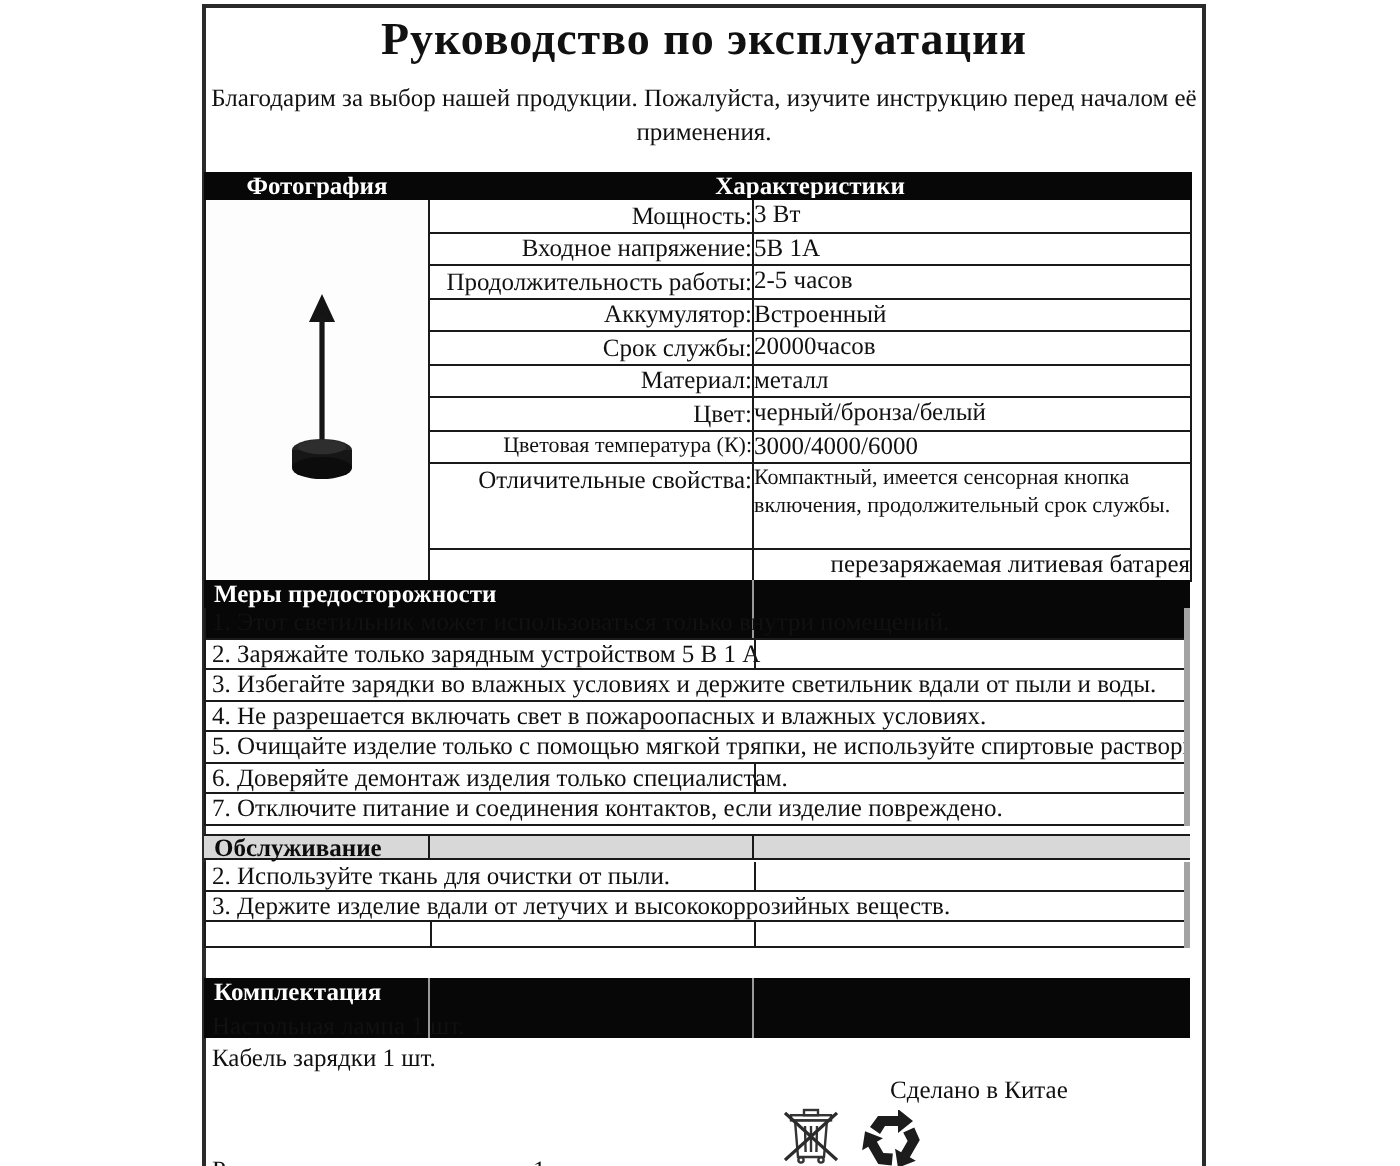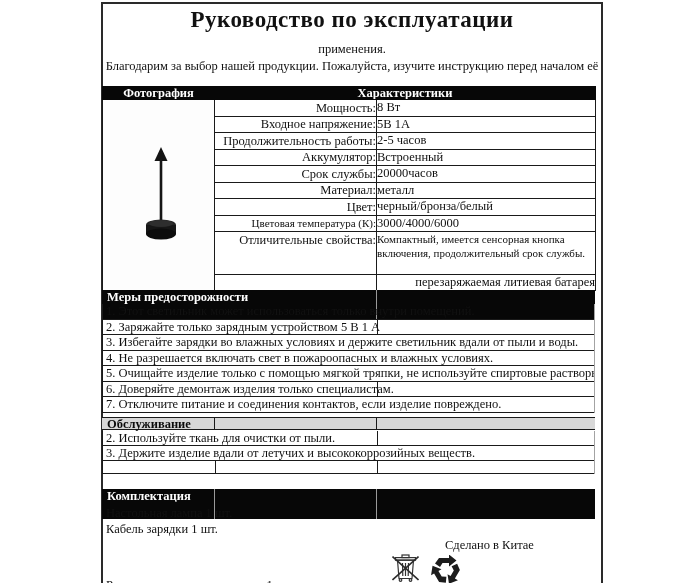--- a/index.html
+++ b/index.html
@@ -71,21 +71,21 @@
     font-size: 12.5px; font-weight: bold; line-height: 14px;
     padding-left: 5px; box-sizing: border-box;
   }
   .bar.gray {
     background: #d8d8d8; color: #0c0c0c;
     border-top: 1px solid #1a1a1a; border-bottom: 1px solid #1a1a1a;
     height: 13px; line-height: 12px;
   }
   .vdiv { position: absolute; top: 0; bottom: 0; width: 0; border-left: 1px solid #9a9a9a; }
   .bar.gray .vdiv { border-left-color: #1a1a1a; }
-  .rowblock { left: -1px; width: 493px; box-sizing: border-box; border-right: 1px solid #a3a3a3; border-left: 1px solid #1a1a1a; }
+  .rowblock { left: -1px; width: 493px; box-sizing: border-box; border-right: 3px solid #a3a3a3; border-left: 1px solid #1a1a1a; }
   .trow {
     position: relative;
     box-sizing: border-box;
     border-bottom: 1px solid #1a1a1a;
     font-size: 12.5px;
     padding-left: 3px;
     white-space: nowrap; overflow: hidden;
   }
   .trow.h155 { height: 15.5px; line-height: 14.5px; }
   .trow.h15  { height: 15px;   line-height: 14px; }
@@ -97,22 +97,22 @@
   .icon-box { }
 </style>
 </head>
 <body>
 
 <div class="sheet">
 
   <div class="title">Руководство по эксплуатации</div>
 
   <div class="intro">
+    <div>Благодарим за выбор нашей продукции. Пожалуйста, изучите инструкцию перед началом её</div>
     <div>применения.</div>
-    <div>Благодарим за выбор нашей продукции. Пожалуйста, изучите инструкцию перед началом её</div>
   </div>
 
   <table class="spec">
     <colgroup>
         <col style="width:112px">
         <col style="width:162px">
         <col style="width:219px">
       </colgroup>
     <tbody>
         <tr>
@@ -124,21 +124,21 @@
         <svg width="110" height="176" viewBox="0 0 110 176">
           <polygon points="57,42 63.5,56 50.5,56" fill="#141414"></polygon>
           <rect x="55.7" y="54" width="2.6" height="66" fill="#161616"></rect>
           <ellipse cx="57" cy="120" rx="15" ry="5.5" fill="#242424"></ellipse>
           <rect x="42" y="120" width="30" height="9" fill="#161616"></rect>
           <ellipse cx="57" cy="129" rx="15" ry="5.5" fill="#0c0c0c"></ellipse>
           <ellipse cx="57" cy="118.5" rx="12" ry="3.6" fill="#2e2e2e"></ellipse>
         </svg>
       </td>
       <td class="lbl">Мощность:</td>
-      <td class="val">8 Вт</td>
+      <td class="val">3 Вт</td>
     </tr>
     <tr>
           <td class="lbl">Входное напряжение:</td>
           <td class="val">5В 1А</td>
         </tr>
     <tr>
           <td class="lbl">Продолжительность работы:</td>
           <td class="val">2-5 часов</td>
         </tr>
     <tr>

